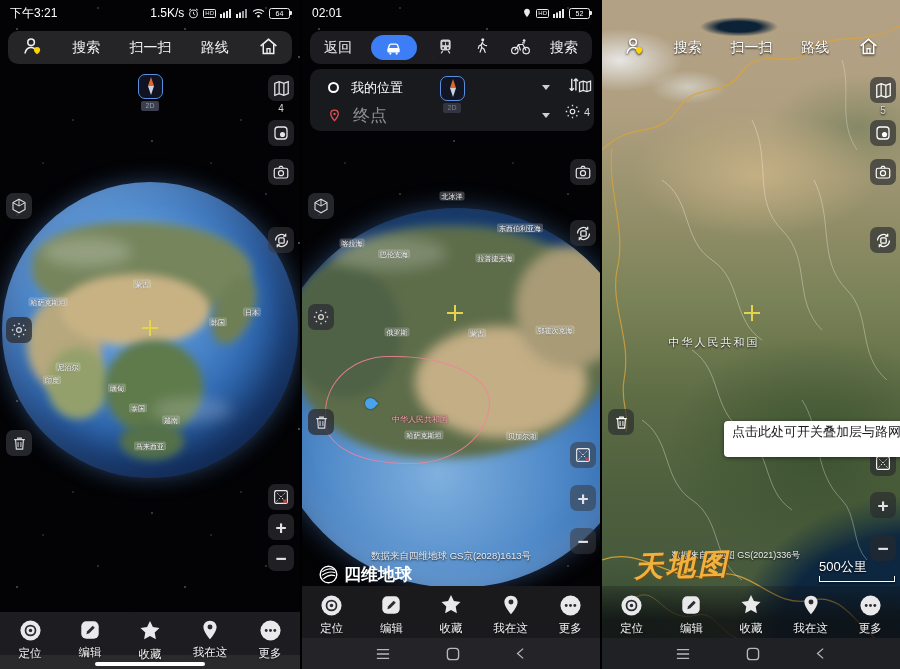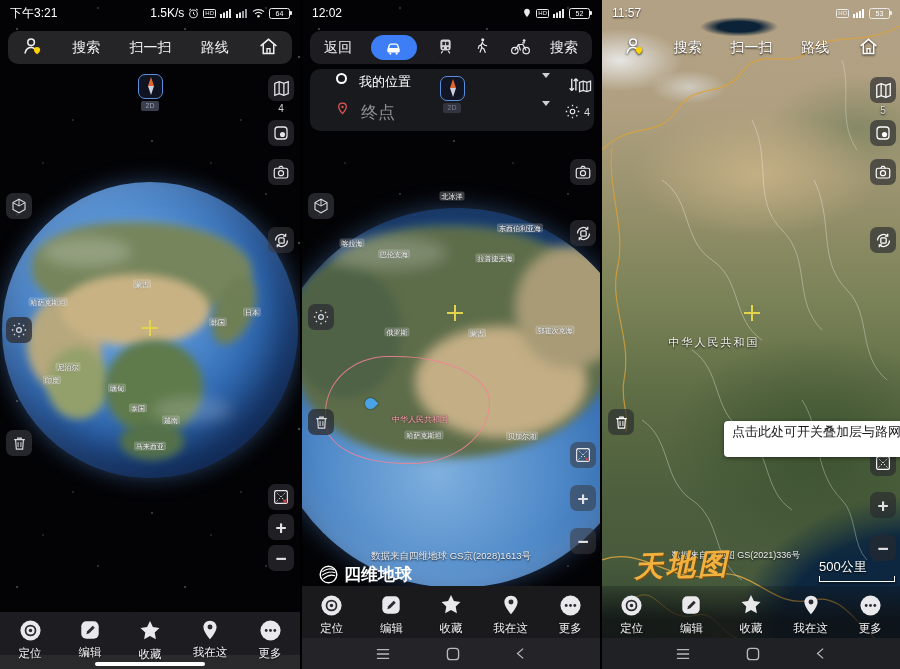--- a/index.html
+++ b/index.html
@@ -55,21 +55,21 @@
  background:radial-gradient(circle at 45% 70%, #7fb0de 0%, #4f89c8 35%, #2f67ab 60%, #1b497f 82%, #0f3058 100%);
  box-shadow:0 0 24px rgba(90,150,230,.38), inset 0 14px 35px rgba(0,0,25,.45), inset 0 -10px 28px rgba(170,210,255,.3)}
 .blob{position:absolute;filter:blur(4px)}
 .mlabel{position:absolute;transform:translate(-50%,-50%);font-size:7px;line-height:9px;color:#fff;background:rgba(255,255,255,.22);padding:0 2px;border-radius:2px;text-shadow:0 0 2px rgba(0,0,0,.9);white-space:nowrap;z-index:8}
 .crosshair{position:absolute;width:16px;height:16px;z-index:12}
 .crosshair::before{content:"";position:absolute;left:0;top:7px;width:16px;height:2px;background:#e3d54b}
 .crosshair::after{content:"";position:absolute;left:7px;top:0;width:2px;height:16px;background:#e3d54b}
 
 
 .routepanel{position:absolute;left:8px;top:69px;width:284px;height:62px;background:rgba(26,27,31,.95);border-radius:10px;z-index:22}
-.rrow{position:absolute;left:0;right:44px;height:29px;display:flex;padding-left:26px;gap:12px}
+.rrow{position:absolute;left:0;right:44px;height:29px;display:flex;align-items:center;padding-left:18px;gap:12px}
 .caret{width:0;height:0;border-left:4.5px solid transparent;border-right:4.5px solid transparent;border-top:5.5px solid #cfd0d4;margin-left:auto}
 .rstart-txt{color:#fff;font-size:13px}
 .rend-txt{color:#8e8f97;font-size:17px}
 .ring{width:11px;height:11px;border:2px solid #fff;border-radius:50%}
 
 
 .watermark{position:absolute;left:4px;top:590px;font-family:"DejaVu Sans Mono",monospace;font-size:22px;color:#f4f4f4;z-index:15;text-shadow:1px 1px 0 rgba(40,40,40,.8)}
 .attrib{position:absolute;text-align:center;color:#ededf0;z-index:15;text-shadow:0 1px 2px rgba(0,0,0,.9)}
 .brand2{position:absolute;left:16px;top:563px;display:flex;align-items:center;gap:5px;z-index:15;color:#fff;font-weight:bold;font-size:17px}
 .brand3{position:absolute;left:32px;top:546px;font-family:"DejaVu Serif",serif;font-style:italic;font-weight:bold;font-size:29px;color:#f2b13e;letter-spacing:3px;transform:rotate(-2deg);z-index:15;text-shadow:1px 1px 0 #7a4c0e}
@@ -330,21 +330,21 @@
   <span class="mlabel" style="left:50px;top:243px">喀拉海</span>
   <span class="mlabel" style="left:92px;top:254px">巴伦支海</span>
   <span class="mlabel" style="left:253px;top:330px">鄂霍次克海</span>
   <span class="mlabel" style="left:95px;top:332px">俄罗斯</span>
   <span class="mlabel" style="left:175px;top:333px">蒙古</span>
   <span class="mlabel" style="left:122px;top:435px">哈萨克斯坦</span>
   <span class="mlabel" style="left:220px;top:436px">贝加尔湖</span>
   <span class="crosshair" style="left:145px;top:305px"></span>
 
   <div class="statusbar">
-    <span>12:02</span>
+    <span>02:01</span>
     <span class="right">
       <svg width="10" height="12" viewBox="0 0 24 24">
             <path d="M12 2c-4 0-7 3-7 6.8C5 13.8 12 21.5 12 21.5s7-7.7 7-12.7C19 5 16 2 12 2z" fill="#e9e9ec"></path>
           </svg>
       <span class="hdtag">HD</span>
       <svg width="12" height="10" viewBox="0 0 12 10">
             <rect x="0" y="6" width="2" height="4" fill="#e9e9ec"></rect>
             <rect x="3" y="4.5" width="2" height="5.5" fill="#e9e9ec"></rect>
             <rect x="6" y="3" width="2" height="7" fill="#e9e9ec"></rect>
             <rect x="9" y="1" width="2" height="9" fill="#e9e9ec"></rect>
@@ -559,33 +559,20 @@
     <path d="M30 600 C55 580 60 625 95 615 C115 610 120 640 145 640" stroke="#d9a33c" stroke-width="1" fill="none" opacity=".8"></path>
     <path d="M60 180 C90 200 80 240 110 260 C140 280 130 320 160 340" stroke="rgba(255,255,255,.42)" stroke-width=".8" fill="none"></path>
     <path d="M150 120 C170 160 150 200 180 230 C210 260 190 300 220 330" stroke="rgba(255,255,255,.4)" stroke-width=".8" fill="none"></path>
     <path d="M212 180 C232 220 215 260 245 290 C270 315 255 355 285 380" stroke="rgba(255,255,255,.4)" stroke-width=".8" fill="none"></path>
     <path d="M90 350 C120 370 110 410 140 430 C170 450 160 490 190 510" stroke="rgba(255,255,255,.42)" stroke-width=".8" fill="none"></path>
     <path d="M200 400 C220 430 210 470 240 500 C255 515 250 545 265 560" stroke="rgba(255,255,255,.4)" stroke-width=".8" fill="none"></path>
     <path d="M40 420 C70 440 60 480 90 500 C120 520 110 560 140 580" stroke="rgba(255,255,255,.42)" stroke-width=".8" fill="none"></path>
     <path d="M240 60 C250 90 235 120 255 150" stroke="rgba(255,255,255,.35)" stroke-width=".8" fill="none"></path>
   </svg>
 
-  <div class="statusbar">
-    <span class="s-shadow">11:57</span>
-    <span class="right">
-      <span class="hdtag">HD</span>
-      <svg width="12" height="10" viewBox="0 0 12 10">
-            <rect x="0" y="6" width="2" height="4" fill="#fff"></rect>
-            <rect x="3" y="4.5" width="2" height="5.5" fill="#fff"></rect>
-            <rect x="6" y="3" width="2" height="7" fill="#fff"></rect>
-            <rect x="9" y="1" width="2" height="9" fill="#fff"></rect>
-          </svg>
-      <span class="batt">53</span>
-    </span>
-  </div>
 
   <div class="topbar-flat">
     <span style="position:relative;filter:drop-shadow(0 1px 1px rgba(0,0,0,.8))">
       <svg width="22" height="22" viewBox="0 0 24 24">
             <circle cx="11" cy="8" r="3.6" fill="none" stroke="#fff" stroke-width="1.7"></circle>
             <path d="M4.5 19.5c1-4.2 4-5.8 6.5-5.8 1.2 0 2.4.3 3.5 1" fill="none" stroke="#fff" stroke-width="1.7" stroke-linecap="round"></path>
             <path d="M17.5 13.2c2 0 3.4 1.4 3.4 3.2 0 2.4-3.4 4.6-3.4 4.6s-3.4-2.2-3.4-4.6c0-1.8 1.4-3.2 3.4-3.2z" fill="#ffd400"></path>
           </svg>
     </span>
     <span class="tb-item">搜索</span>

